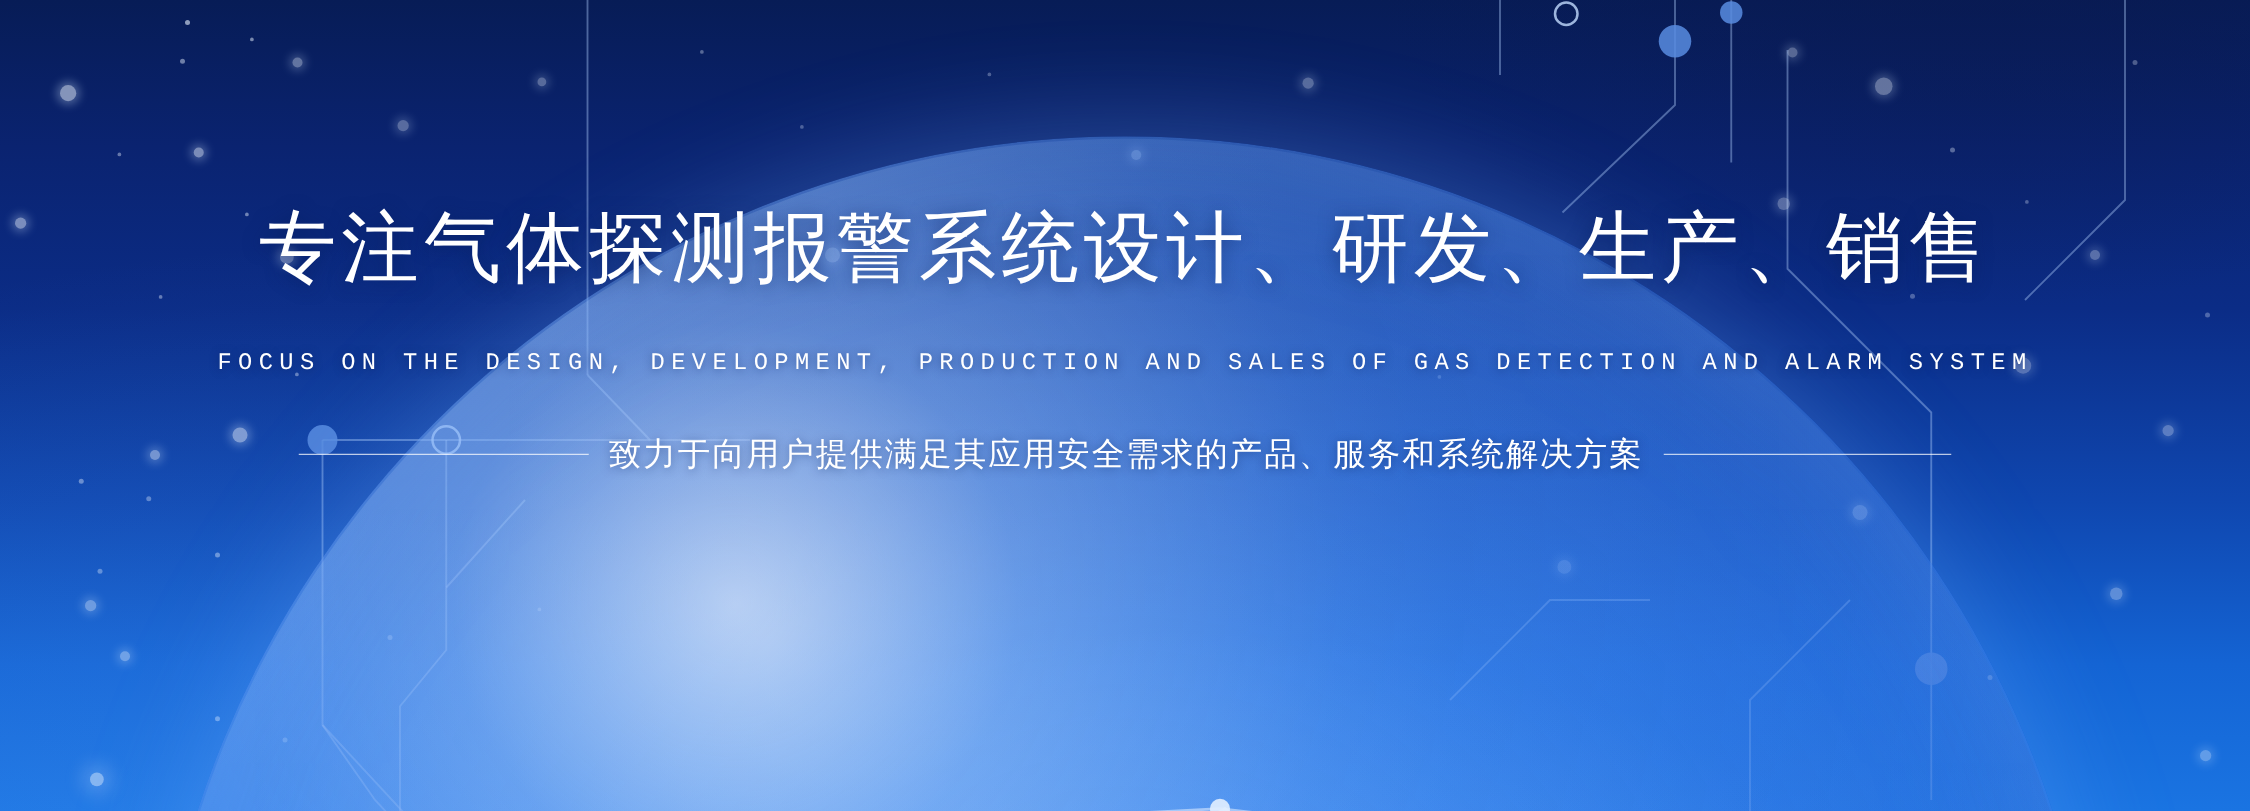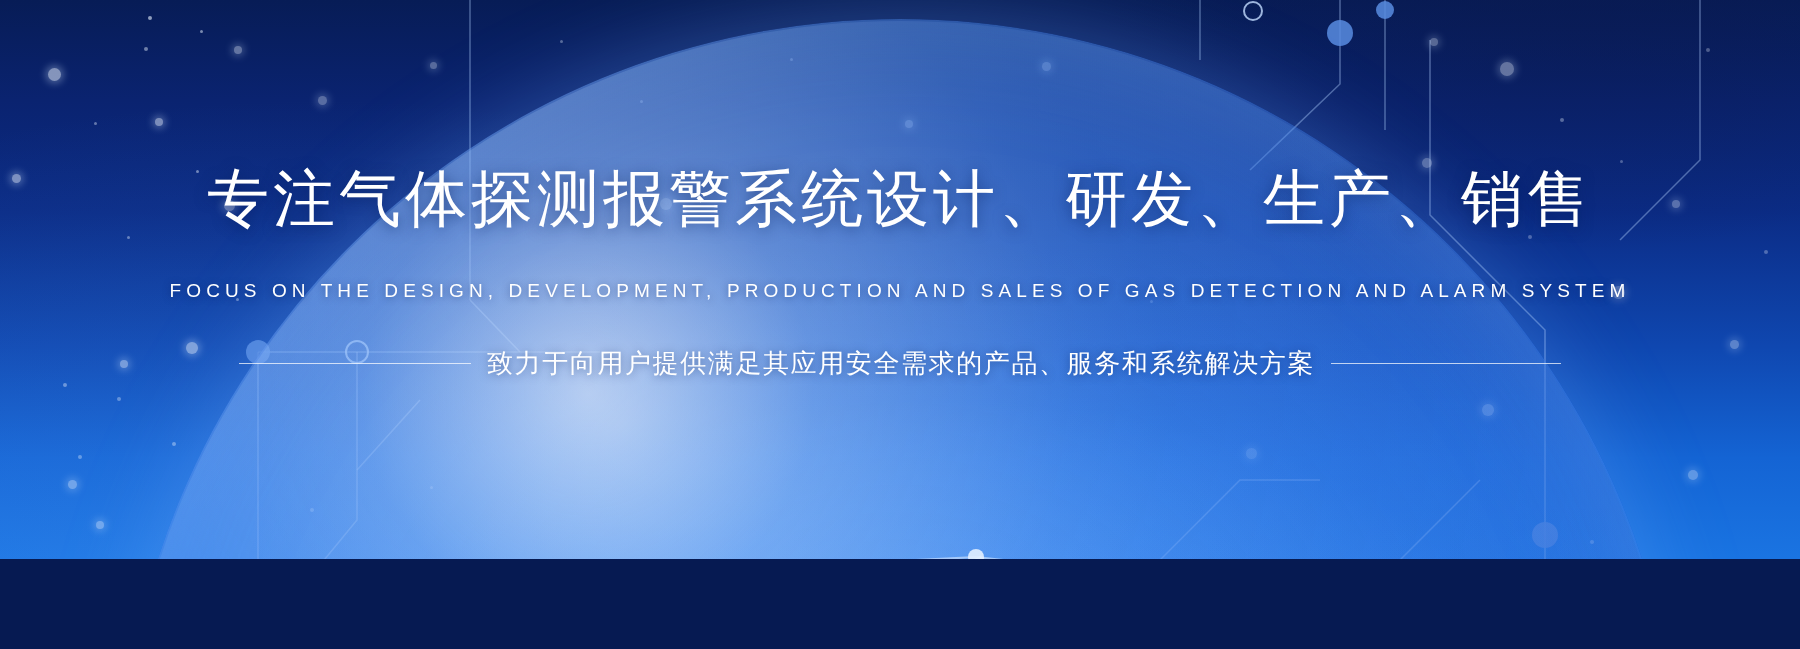--- a/index.html
+++ b/index.html
@@ -1,21 +1,21 @@
 <!DOCTYPE html>
 <html><head>
 <meta charset="utf-8">
 <style>
   html,body{margin:0;padding:0;background:#061a52;}
   *{box-sizing:border-box;}
 
   .banner{
     position:relative;
     width:1800px;
-    height:559px;
+    height:649px;
     overflow:hidden;
     font-family:"Liberation Sans","DejaVu Sans",sans-serif;
     background:linear-gradient(180deg,
         #071c56 0%,
         #0a2370 18%,
         #0b2c86 38%,
         #0f47b0 62%,
         #1464d4 82%,
         #1a74e2 100%);
   }
@@ -107,21 +107,21 @@
     color:#ffffff;
     letter-spacing:4px;
     text-shadow:0 2px 14px rgba(8,30,90,0.55);
     white-space:nowrap;
   }
   .subline{
     position:absolute;
     left:0; right:0;
     top:281px;
     margin:0;
-    font-family:Liberation Sans, sans-serif;
+    font-family:Liberation Mono, monospace;
     font-size:19px;
     line-height:1;
     font-weight:400;
     color:#ffffff;
     letter-spacing:5.1px;
     white-space:nowrap;
     text-shadow:0 1px 7px rgba(8,30,90,0.5);
   }
   .tagline-row{
     position:absolute;

